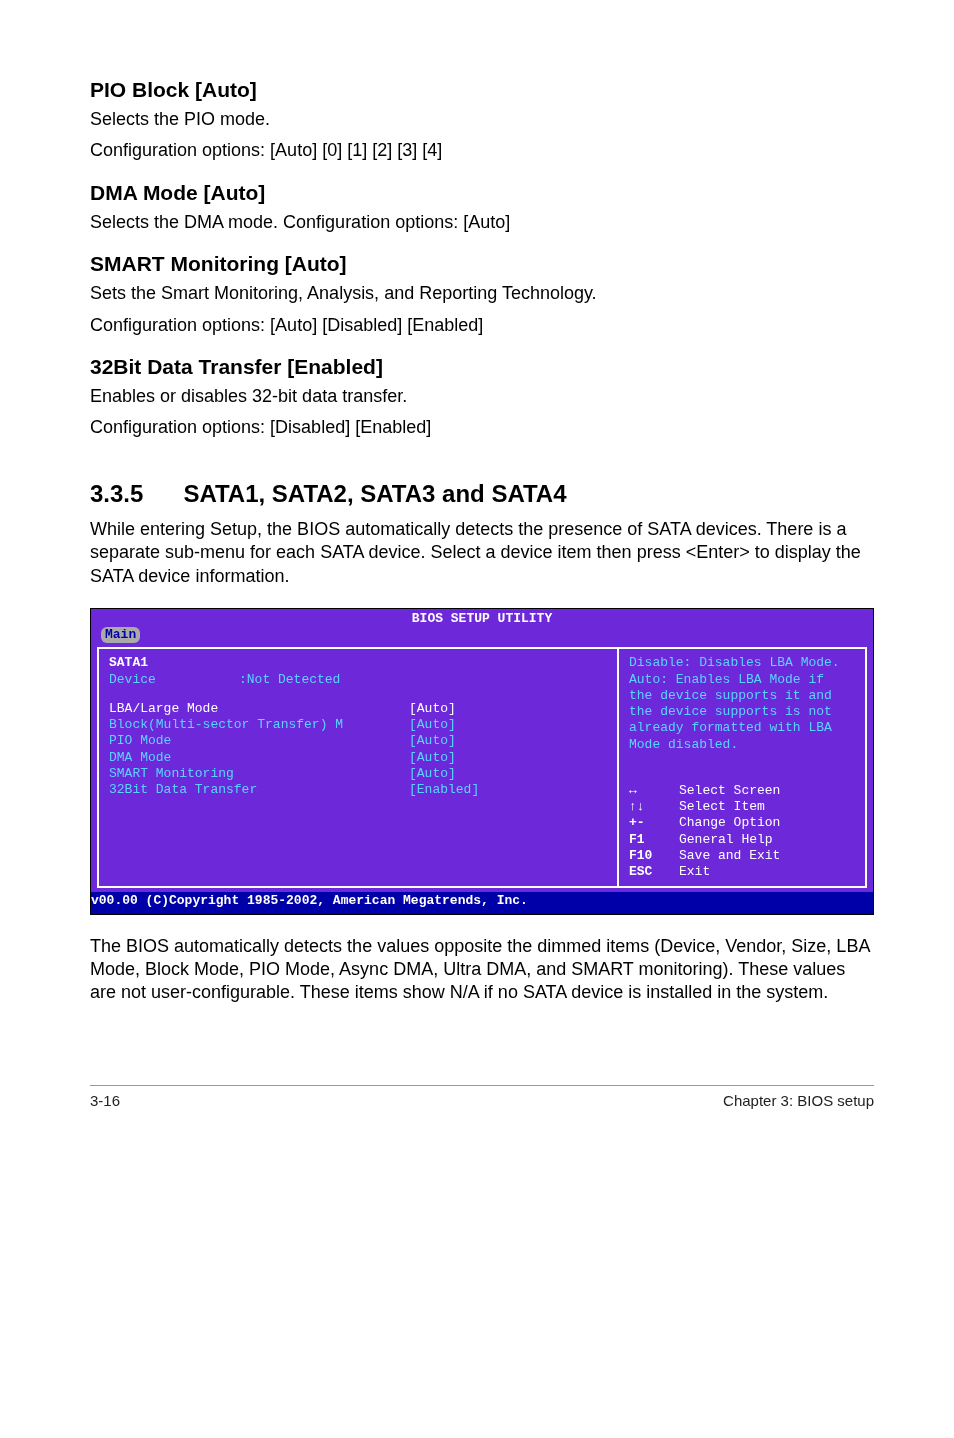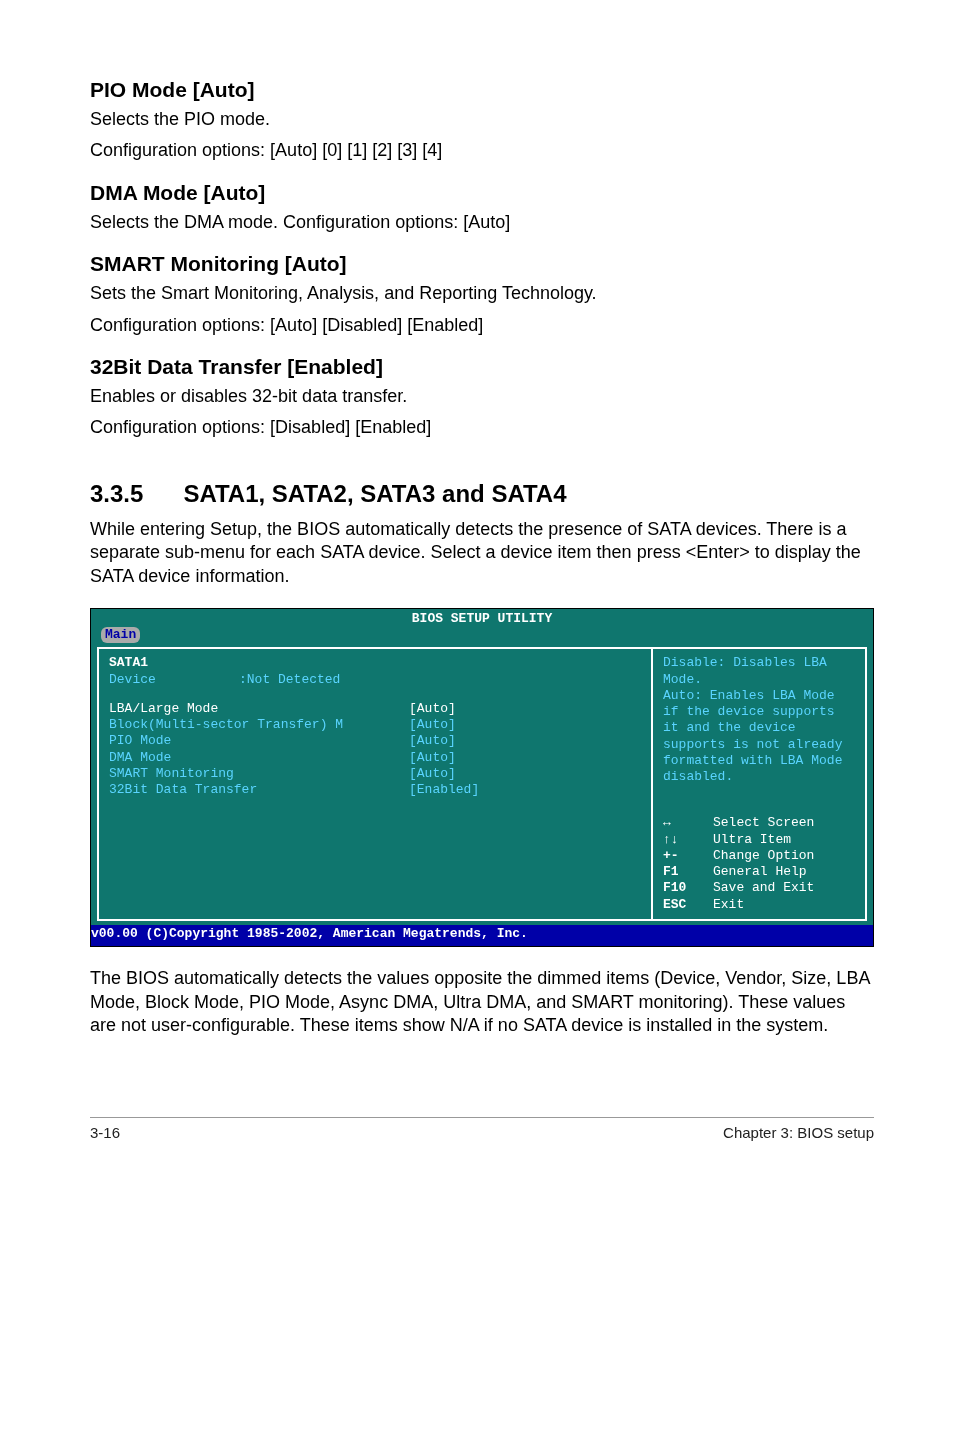--- a/index.html
+++ b/index.html
@@ -25,21 +25,21 @@
   .section-gap { margin-top: 40px; }
   h1.subsection {
     font-size: 24px;
     font-weight: bold;
     margin-bottom: 10px;
   }
   .subsection-num { display: inline-block; margin-right: 40px; }
   .bios-box {
     margin-top: 20px;
     margin-bottom: 20px;
-    background: #0f766e;
+    background: #6d28d9;
     font-family: "Courier New", monospace;
     color: #fff;
     font-size: 13px;
     line-height: 1.25;
     border: 1px solid #000;
   }
   .bios-title-row {
     text-align: center;
     color: #fff;
     font-weight: bold;
@@ -61,21 +61,21 @@
     padding: 0 6px 4px 6px;
   }
   .bios-left {
     flex: 1;
     border: 2px solid #fff;
     border-right: none;
     padding: 6px 10px;
     position: relative;
   }
   .bios-right {
-    width: 216px;
+    width: 250px;
     border: 2px solid #fff;
     padding: 6px 10px;
     color: #5ad4ff;
   }
   .kv-row { display: flex; align-items: center; }
   .kv-label { flex: 0 0 300px; color: #5ad4ff; }
   .kv-val { color: #5ad4ff; }
   .kv-row.sel .kv-label,
   .kv-row.sel .kv-val { color: #ffffff; }
   .white-txt { color: #fff; font-weight: bold; }
@@ -101,21 +101,21 @@
     justify-content: space-between;
     font-size: 15px;
     color: #222;
     padding-bottom: 20px;
     text-align: center;
   }
 </style>
 </head>
 <body>
 
-<h2 class="option">PIO Mode [Auto]</h2>
+<h2 class="option">PIO Block [Auto]</h2>
 <p class="body">Selects the PIO mode.</p>
 <p class="body">Configuration options: [Auto] [0] [1] [2] [3] [4]</p>
 
 <h2 class="option">DMA Mode [Auto]</h2>
 <p class="body">Selects the DMA mode. Configuration options: [Auto]</p>
 
 <h2 class="option">SMART Monitoring [Auto]</h2>
 <p class="body">Sets the Smart Monitoring, Analysis, and Reporting Technology.</p>
 <p class="body">Configuration options: [Auto] [Disabled] [Enabled]</p>
 
@@ -173,21 +173,21 @@
     <div class="bios-right">
       <div id="bios-help" class="cyan-txt" style="white-space:pre-line">Disable: Disables LBA Mode.
 Auto: Enables LBA Mode if the device supports it and the device supports is not already formatted with LBA Mode disabled.</div>
       <div class="bios-nav" id="bios-nav">
           <div class="nav-row">
             <span class="nk">↔</span>
             <span>Select Screen</span>
           </div>
           <div class="nav-row">
             <span class="nk">↑↓</span>
-            <span>Ultra Item</span>
+            <span>Select Item</span>
           </div>
           <div class="nav-row">
             <span class="nk">+-</span>
             <span>Change Option</span>
           </div>
           <div class="nav-row">
             <span class="nk">F1</span>
             <span>General Help</span>
           </div>
           <div class="nav-row">

